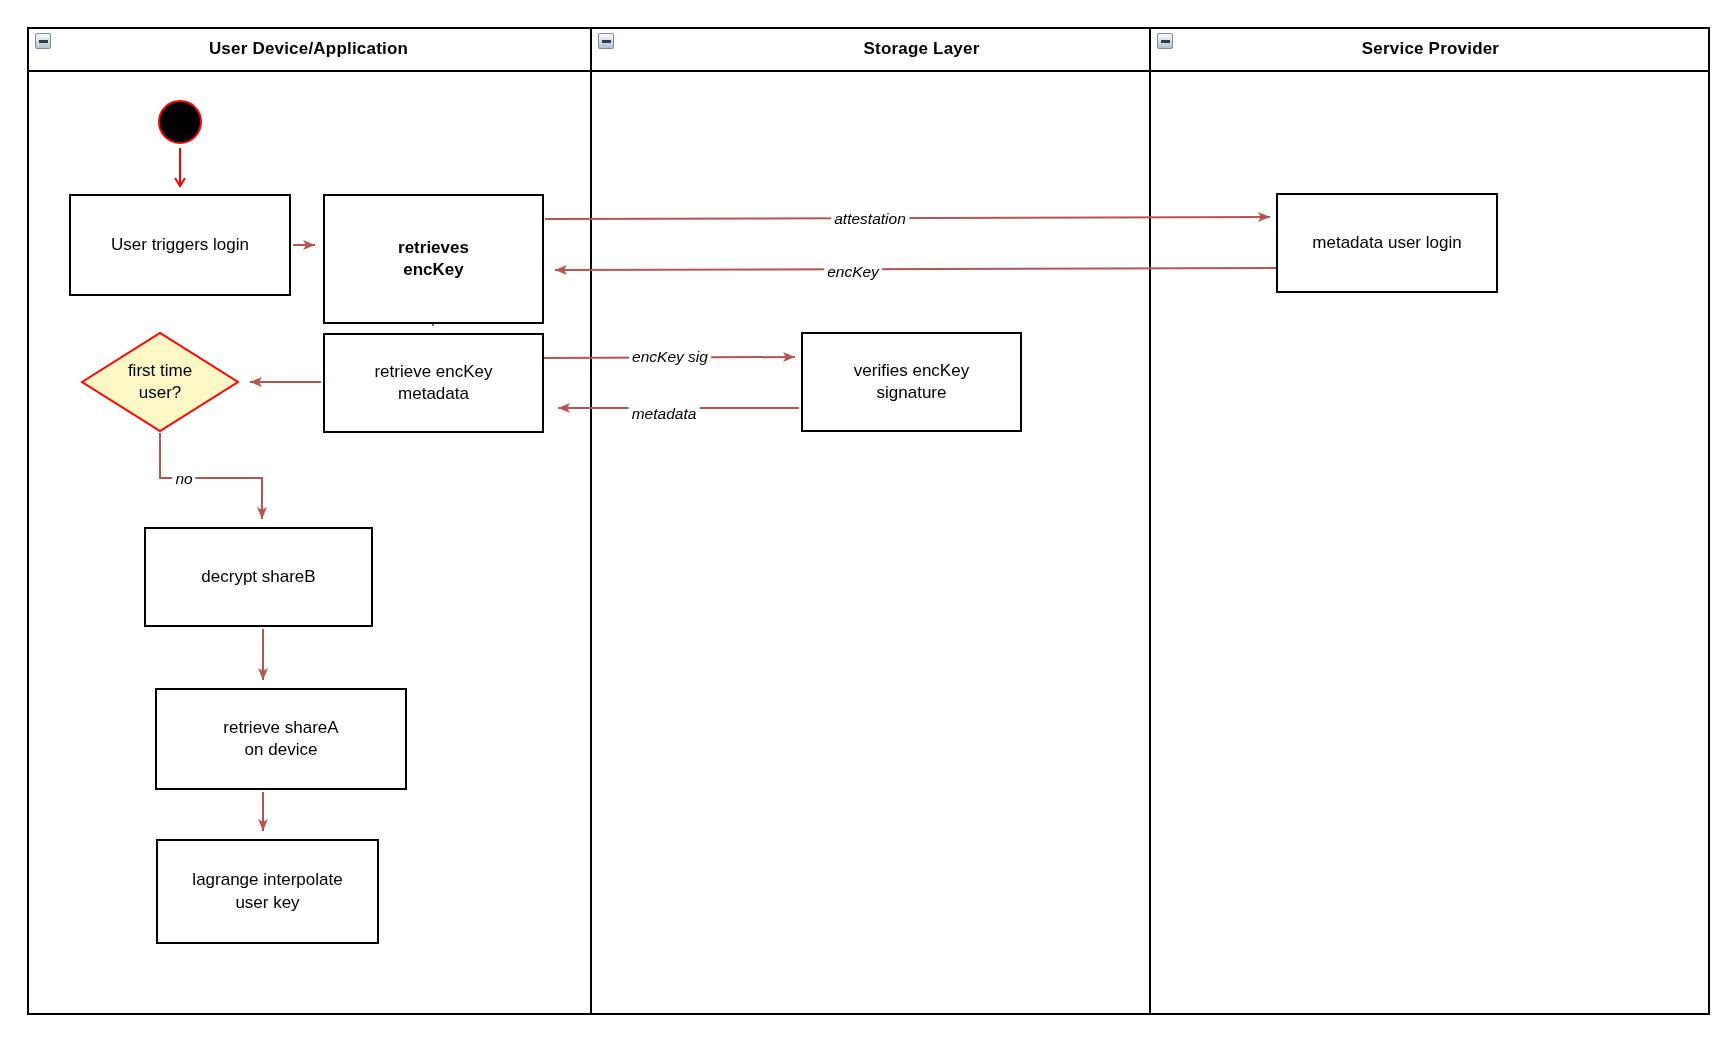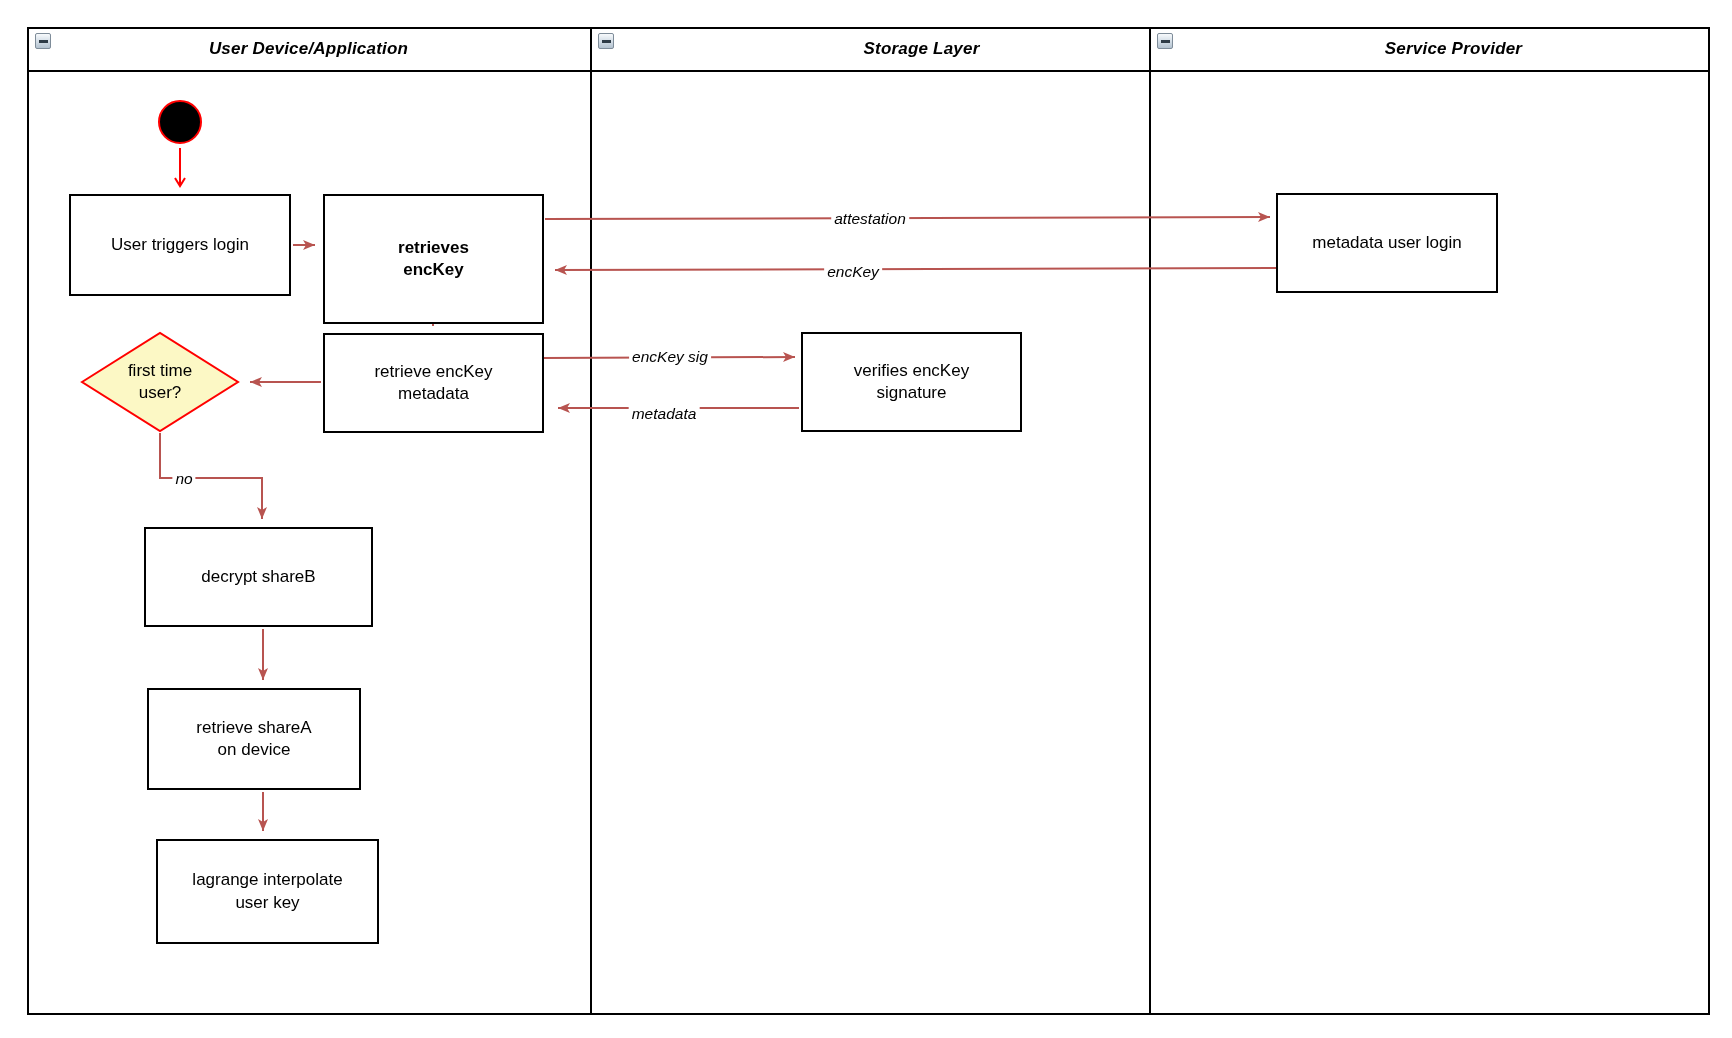--- a/index.html
+++ b/index.html
@@ -7,21 +7,21 @@
     position:relative;width:1732px;height:1038px;background:#ffffff;
     font-family:"Liberation Sans","DejaVu Sans",sans-serif;color:#000;
     overflow:hidden;
   }
   .abs{position:absolute;}
   
   #pool{left:27px;top:27px;width:1683px;height:988px;border:2px solid #000;box-sizing:border-box;}
   .lane-divider{top:27px;width:2px;height:988px;background:#000;}
   #header-sep{left:27px;top:70px;width:1683px;height:2px;background:#000;}
   .lane-title{top:27px;height:44px;display:flex;align-items:center;justify-content:center;
-    font-weight:bold;font-size:17px;letter-spacing:.2px;font-style:italic;}
+    font-weight:bold;font-size:17px;letter-spacing:.2px;}
   
   .collapse-btn{top:33px;width:16px;height:16px;border:1px solid #7e8c99;border-radius:2px;
     background:linear-gradient(180deg,#f7fafc 0%,#d9e2ea 45%,#b3c2cf 100%);
     box-sizing:border-box;display:flex;align-items:center;justify-content:center;cursor:pointer;}
   .minus-bar{width:9px;height:3px;background:#2e3b46;}
   
   .node{border:2px solid #000;background:#fff;box-sizing:border-box;
     display:flex;align-items:center;justify-content:center;text-align:center;
     font-size:17px;line-height:1.32;white-space:pre-line;}
   #start-node{left:158px;top:100px;width:44px;height:44px;border-radius:50%;
@@ -38,21 +38,21 @@
 
 <div id="canvas">
 
   <div class="abs" id="pool"></div>
   <div class="abs lane-divider" style="left:590px;"></div>
   <div class="abs lane-divider" style="left:1149px;"></div>
   <div class="abs" id="header-sep"></div>
 
   <div class="abs lane-title" style="left:27px;width:563px;">User Device/Application</div>
   <div class="abs lane-title" style="left:592px;width:659px;">Storage Layer</div>
-  <div class="abs lane-title" style="left:1151px;width:559px;padding-left:23px;">Service Provider</div>
+  <div class="abs lane-title" style="left:1151px;width:559px;">Service Provider</div>
 
   <div class="abs collapse-btn" style="left:35px;">
     <div class="minus-bar"></div>
   </div>
   <div class="abs collapse-btn" style="left:598px;">
     <div class="minus-bar"></div>
   </div>
   <div class="abs collapse-btn" style="left:1157px;">
     <div class="minus-bar"></div>
   </div>
@@ -102,21 +102,21 @@
   <div class="abs node" style="left:1276px;top:193px;width:222px;height:100px;">metadata user login</div>
 
   <div class="abs node" style="left:323px;top:333px;width:221px;height:100px;">retrieve encKey
 metadata</div>
 
   <div class="abs node" style="left:801px;top:332px;width:221px;height:100px;">verifies encKey
 signature</div>
 
   <div class="abs node" style="left:144px;top:527px;width:229px;height:100px;">decrypt shareB</div>
 
-  <div class="abs node" style="left:147px;top:688px;width:214px;height:102px;">retrieve shareA
+  <div class="abs node" style="left:155px;top:688px;width:252px;height:102px;">retrieve shareA
 on device</div>
 
   <div class="abs node" style="left:156px;top:839px;width:223px;height:105px;">lagrange interpolate
 user key</div>
 
   <div class="abs" id="decision-label">first time
 user?</div>
 
   <span class="abs edge-label" style="left:870px;top:219px;">attestation</span>
   <span class="abs edge-label" style="left:853px;top:272px;">encKey</span>

